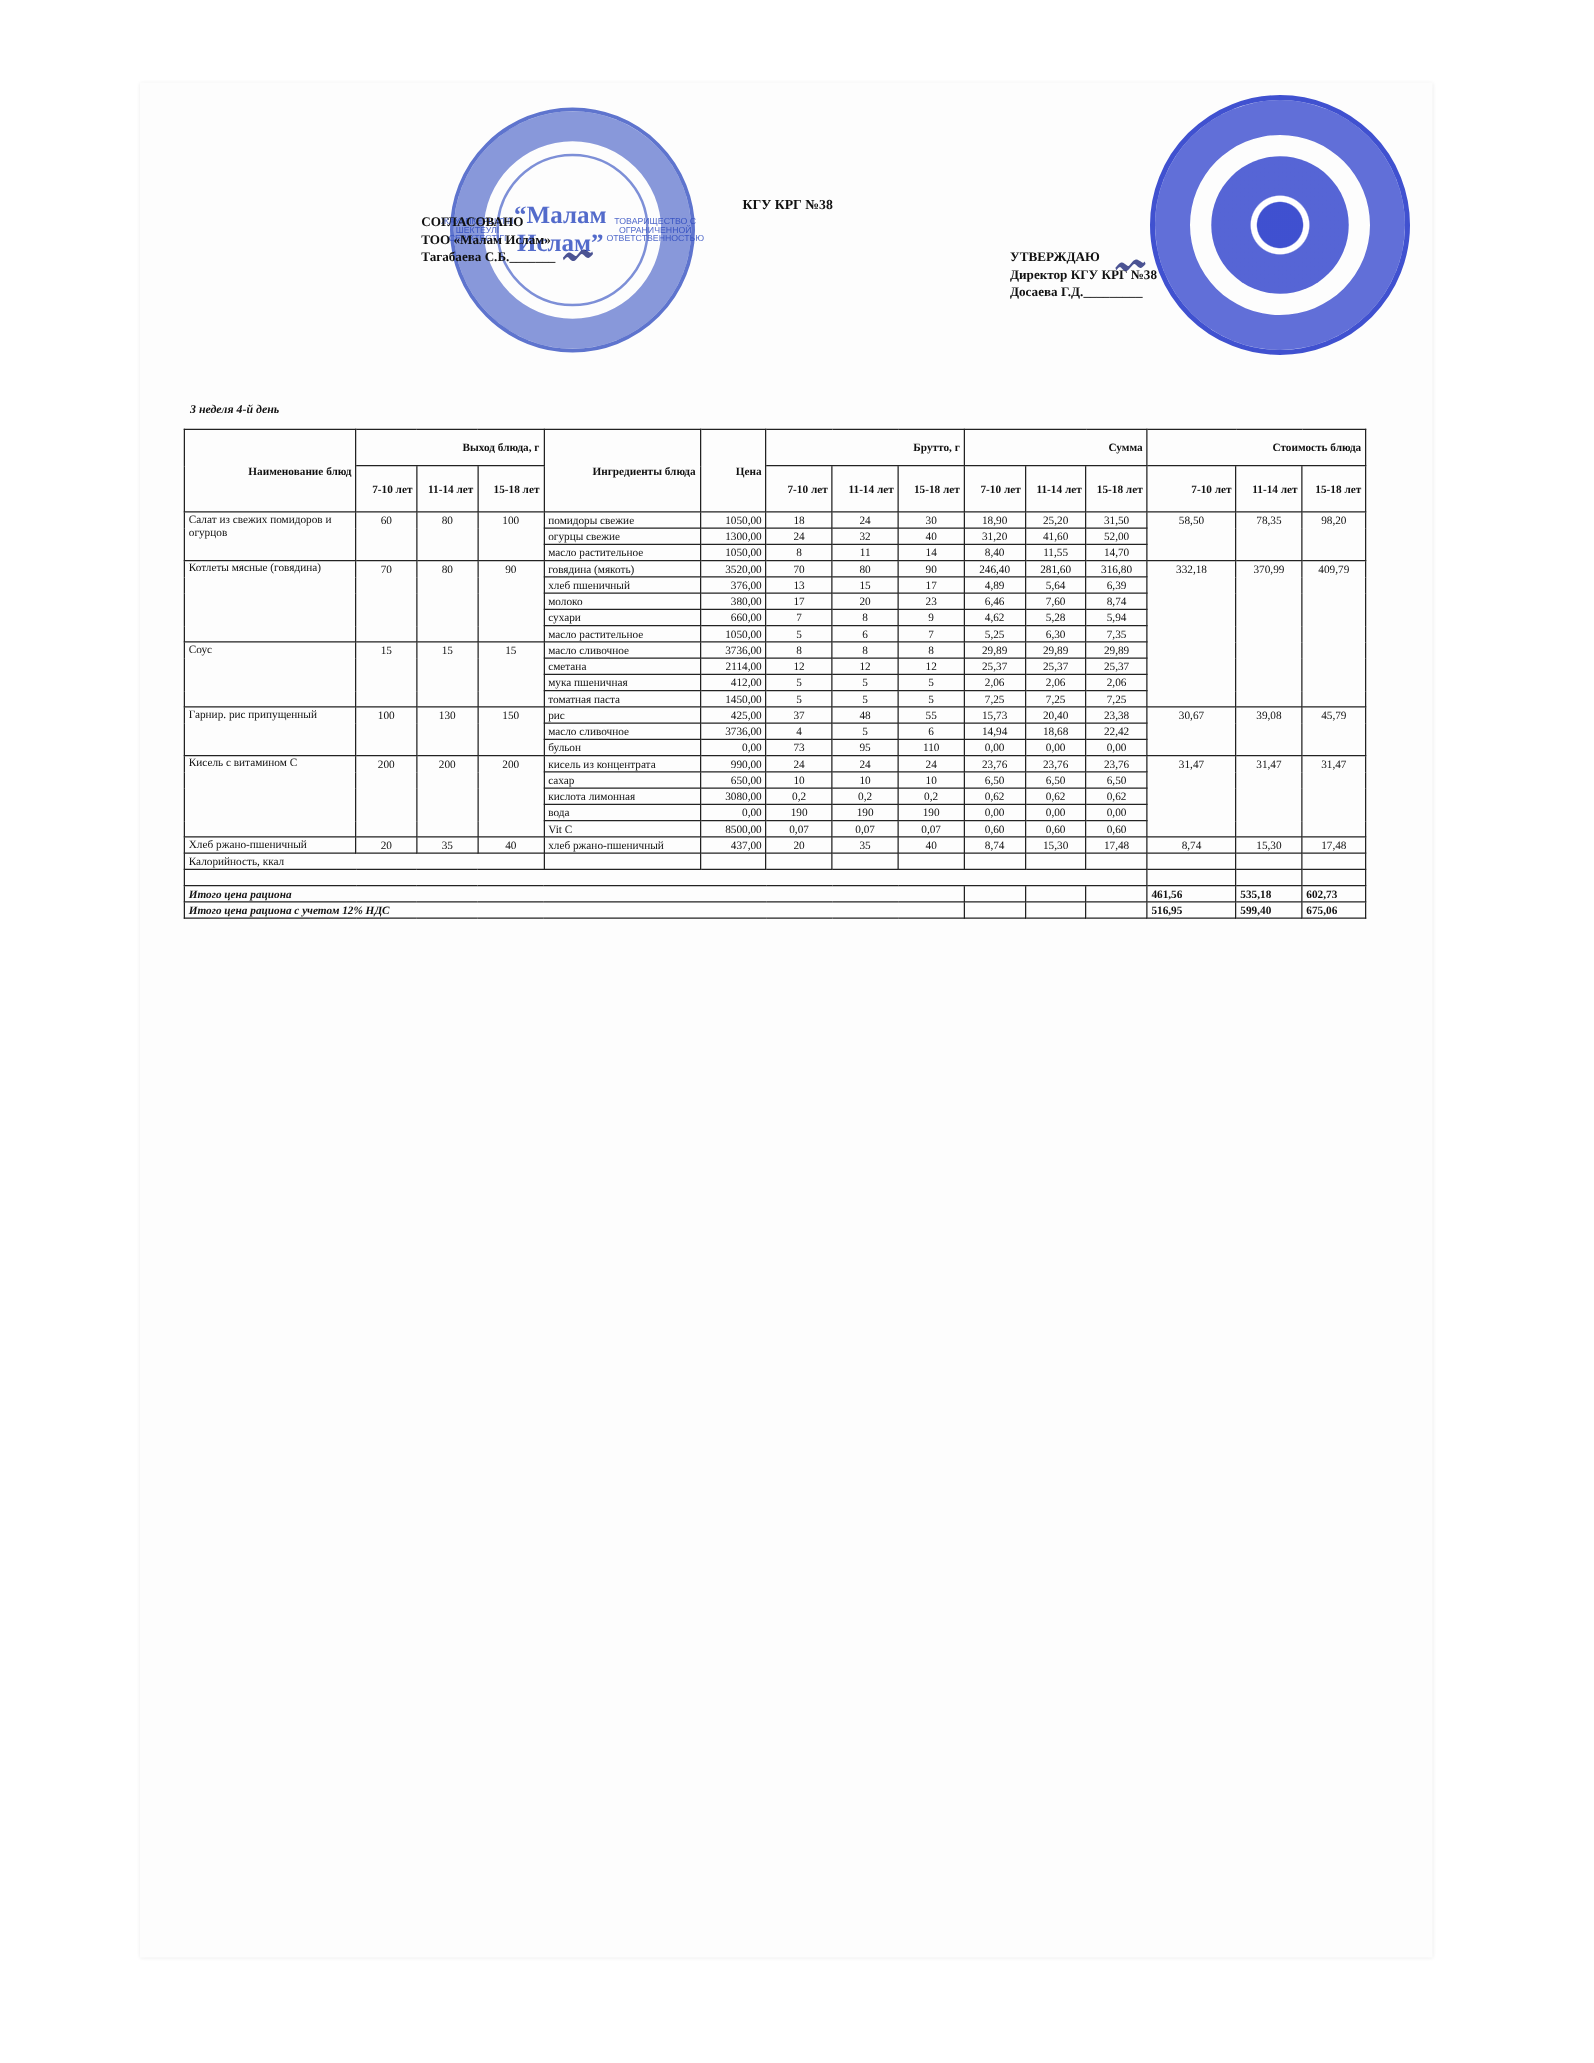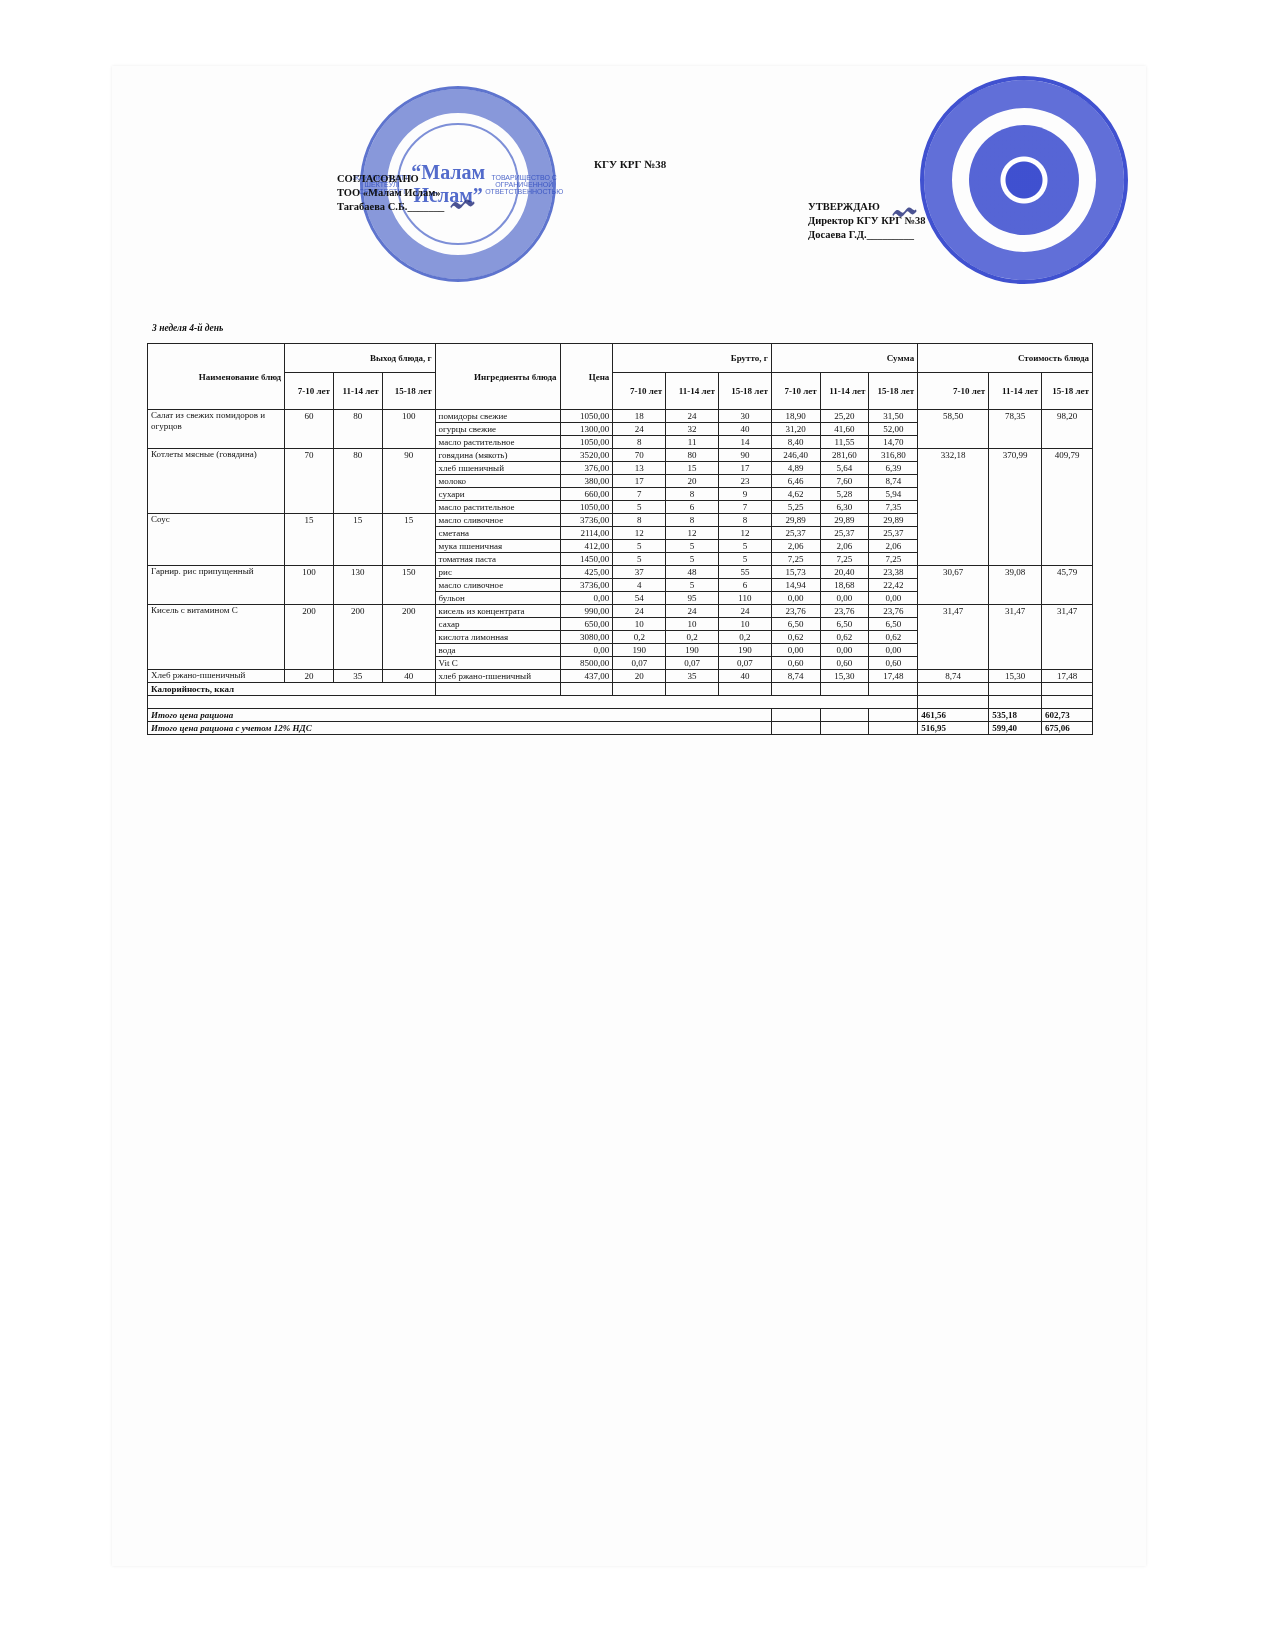--- a/index.html
+++ b/index.html
@@ -91,21 +91,21 @@
   }
   table.menu th {
     font-weight: bold; font-size: 9px; text-align: right;
     height: 28px;
   }
   table.menu th.sub { height: 36px; }
   .c { text-align: center; }
   .r { text-align: right; }
   .dish { vertical-align: top; white-space: normal !important; line-height: 11px !important; }
   .top { vertical-align: top; }
-  .bold { font-weight: bold; }
+  .bold { font-weight: normal; }
   .total-label { font-weight: bold; font-style: italic; text-align: left; }
   .total-val { font-weight: bold; text-align: left; }
 </style>
 </head>
 <body>
 
 <div class="sheet"></div>
 
 <div class="stamp stamp-left">
   <div class="inner">
@@ -344,21 +344,21 @@
         <td class="c">4</td>
         <td class="c">5</td>
         <td class="c">6</td>
         <td class="c">14,94</td>
         <td class="c">18,68</td>
         <td class="c">22,42</td>
       </tr>
       <tr>
         <td>бульон</td>
         <td class="r">0,00</td>
-        <td class="c">54</td>
+        <td class="c">73</td>
         <td class="c">95</td>
         <td class="c">110</td>
         <td class="c">0,00</td>
         <td class="c">0,00</td>
         <td class="c">0,00</td>
       </tr>
       <tr>
         <td class="dish" rowspan="5">Кисель с витамином С</td>
         <td class="c top" rowspan="5">200</td>
         <td class="c top" rowspan="5">200</td>

